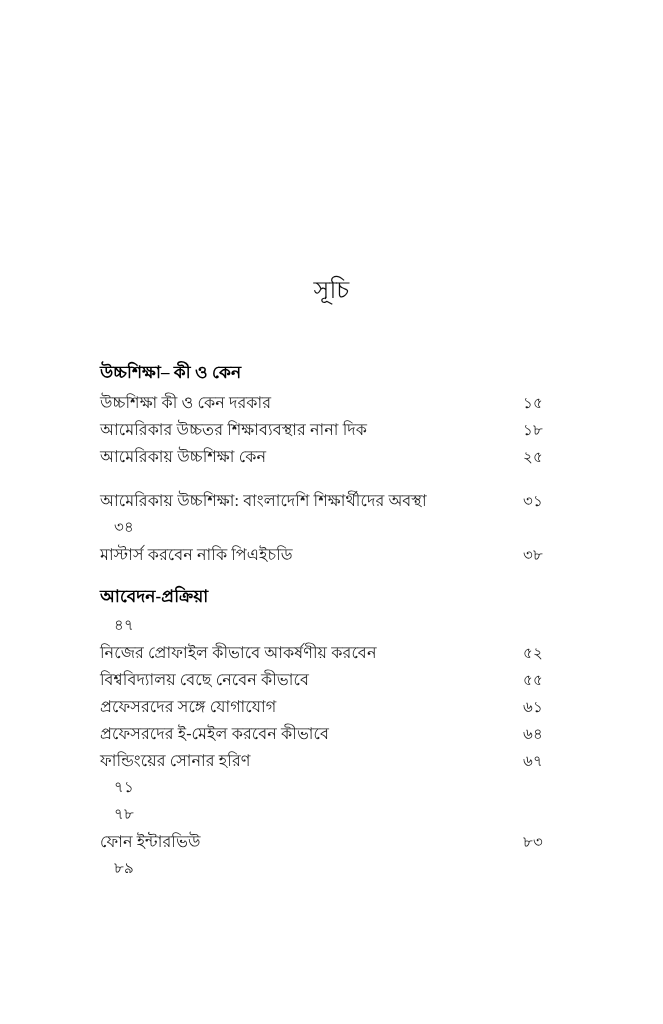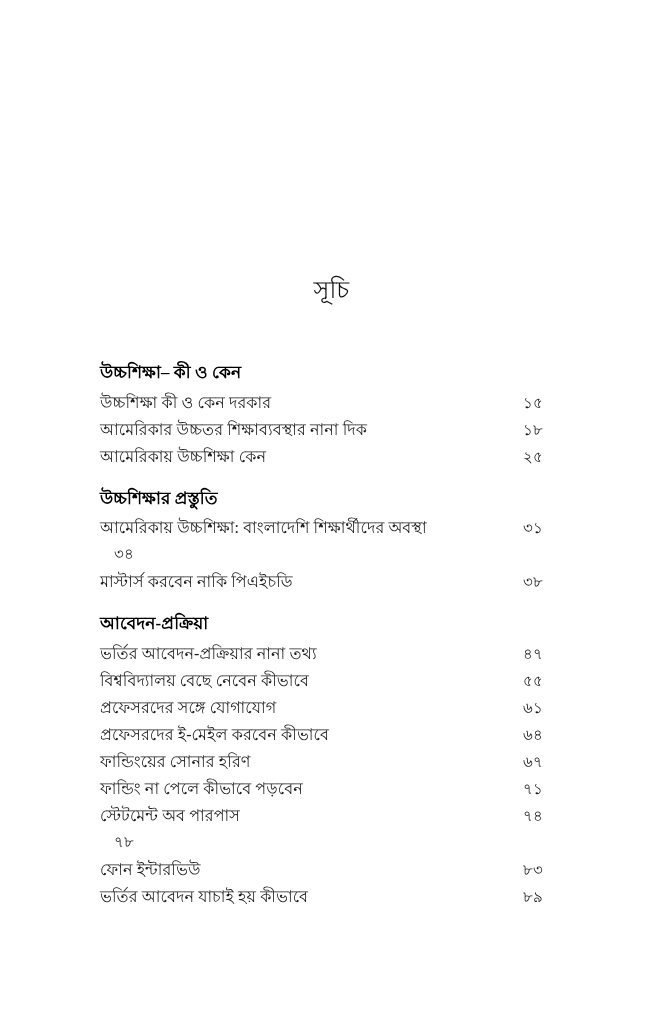--- a/index.html
+++ b/index.html
@@ -107,70 +107,66 @@
         <div class="entry">
           <span class="entry-title">আমেরিকার উচ্চতর শিক্ষাব্যবস্থার নানা দিক</span>
           <span class="entry-page">১৮</span>
         </div>
         <div class="entry">
           <span class="entry-title">আমেরিকায় উচ্চশিক্ষা কেন</span>
           <span class="entry-page">২৫</span>
         </div>
       </div>
       <div class="section">
-        <div class="section-heading">উচ্চশিক্ষার প্রস্তুতি</div>
         <div class="entry">
           <span class="entry-title">আমেরিকায় উচ্চশিক্ষা: বাংলাদেশি শিক্ষার্থীদের অবস্থা</span>
           <span class="entry-page">৩১</span>
         </div>
         <div class="entry">
           <span class="entry-page">৩৪</span>
         </div>
         <div class="entry">
           <span class="entry-title">মাস্টার্স করবেন নাকি পিএইচডি</span>
           <span class="entry-page">৩৮</span>
         </div>
       </div>
       <div class="section">
         <div class="section-heading">আবেদন-প্রক্রিয়া</div>
         <div class="entry">
-          <span class="entry-title">ভর্তির আবেদন-প্রক্রিয়ার নানা তথ্য</span>
           <span class="entry-page">৪৭</span>
+        </div>
+        <div class="entry">
+          <span class="entry-title">নিজের প্রোফাইল কীভাবে আকর্ষণীয় করবেন</span>
+          <span class="entry-page">৫২</span>
         </div>
         <div class="entry">
           <span class="entry-title">বিশ্ববিদ্যালয় বেছে নেবেন কীভাবে</span>
           <span class="entry-page">৫৫</span>
         </div>
         <div class="entry">
           <span class="entry-title">প্রফেসরদের সঙ্গে যোগাযোগ</span>
           <span class="entry-page">৬১</span>
         </div>
         <div class="entry">
           <span class="entry-title">প্রফেসরদের ই-মেইল করবেন কীভাবে</span>
           <span class="entry-page">৬৪</span>
         </div>
         <div class="entry">
           <span class="entry-title">ফান্ডিংয়ের সোনার হরিণ</span>
           <span class="entry-page">৬৭</span>
         </div>
         <div class="entry">
-          <span class="entry-title">ফান্ডিং না পেলে কীভাবে পড়বেন</span>
           <span class="entry-page">৭১</span>
-        </div>
-        <div class="entry">
-          <span class="entry-title">স্টেটমেন্ট অব পারপাস</span>
-          <span class="entry-page">৭৪</span>
         </div>
         <div class="entry">
           <span class="entry-page">৭৮</span>
         </div>
         <div class="entry">
           <span class="entry-title">ফোন ইন্টারভিউ</span>
           <span class="entry-page">৮৩</span>
         </div>
         <div class="entry">
-          <span class="entry-title">ভর্তির আবেদন যাচাই হয় কীভাবে</span>
           <span class="entry-page">৮৯</span>
         </div>
       </div>
     </div>
 
 </div>
 
 </body></html>

